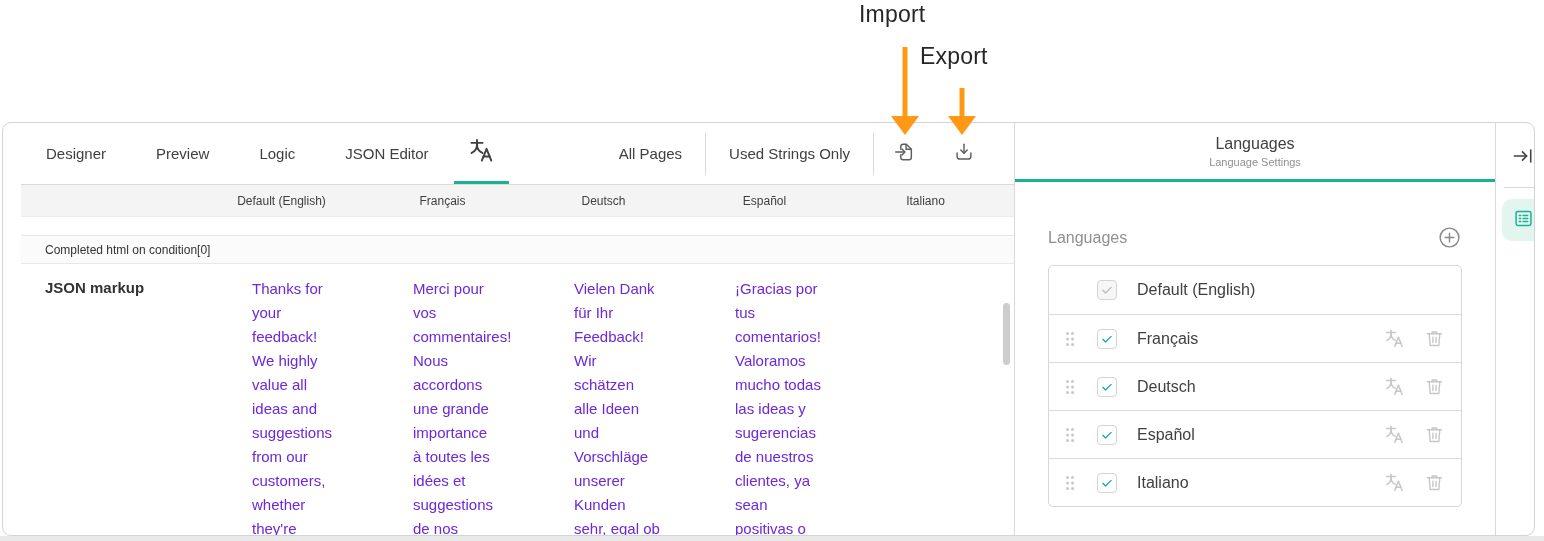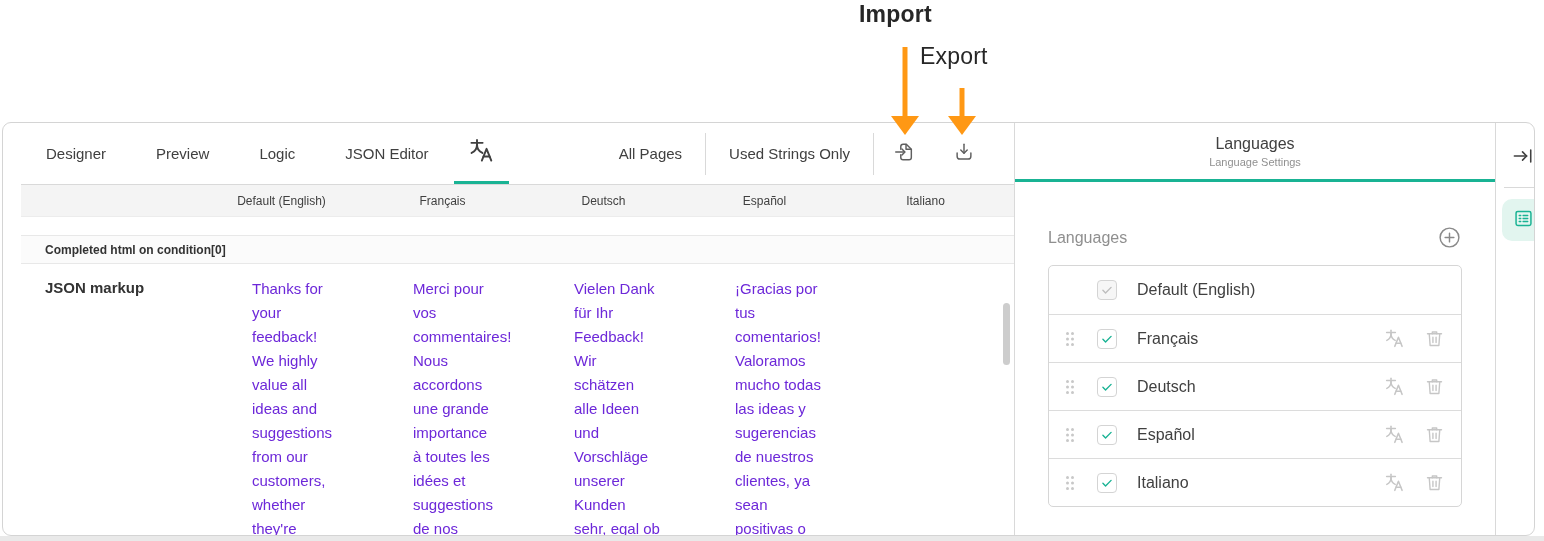--- a/index.html
+++ b/index.html
@@ -1,21 +1,21 @@
 <!DOCTYPE html>
 <html><head>
 <meta charset="utf-8">
 <style>
   * { box-sizing: border-box; margin: 0; padding: 0; }
   html, body { width: 1544px; height: 541px; background: #ffffff;
     font-family: "Liberation Sans", sans-serif; overflow: hidden; position: relative; }
 
   
   .ann-label { position: absolute; font-size: 23px; color: #262626; letter-spacing: .2px; }
-  .ann-import { left: 859px; top: 1px; font-weight: bold; }
+  .ann-import { left: 859px; top: 1px; }
   .ann-export { left: 920px; top: 43px; }
   .ann-arrow { position: absolute; z-index: 5; }
 
   .bottom-strip { position: absolute; left: 0; top: 536px; width: 1544px; height: 5px; background: #e9e9e9; }
 
   
   .card { position: absolute; left: 2px; top: 122px; width: 1533px; height: 414px;
     background: #fff; border: 1px solid #d4d4d4; border-radius: 9px; display: flex; overflow: hidden; padding-left: 18px; }
 
   
@@ -31,21 +31,21 @@
   .icon-btn svg { width: 22px; height: 22px; }
 
   
   .table-area { flex: 1; position: relative; background: #fff; }
   .thead { height: 32px; background: #f4f4f4; border-bottom: 1px solid #ececec;
     display: grid; grid-template-columns: 180px repeat(5, 161px); align-items: center; }
   .th { text-align: center; font-size: 12px; color: #404040; }
   .section-row { margin-top: 18px; height: 29px; background: #fbfbfb;
     border-top: 1px solid #e8e8e8; border-bottom: 1px solid #e8e8e8;
     display: flex; align-items: center; padding-left: 24px;
-    font-size: 12px; font-weight: bold; color: #333; }
+    font-size: 12px; font-weight: normal; color: #333; }
   .tbody { display: grid; grid-template-columns: 180px repeat(5, 161px); padding-top: 13px; }
   .rowlabel { font-size: 15px; font-weight: bold; color: #333; padding-left: 24px; padding-top: 2px; }
   .cell { font-size: 15px; line-height: 24px; color: #6d28d9; padding: 0 24px 0 3px; margin-left: 48px; }
   .vthumb { position: absolute; right: 4px; top: 118px; width: 7px; height: 62px; background: #cdcdcd; border-radius: 4px; }
 
   
   .panel { width: 480px; flex: none; display: flex; flex-direction: column; background: #fff; gap: 16px; }
   .panel-header { height: 59px; flex: none; border-bottom: 3px solid #19b394;
     display: flex; flex-direction: column; justify-content: center; align-items: center; }
   .panel-title { font-size: 16px; color: #404040; }

